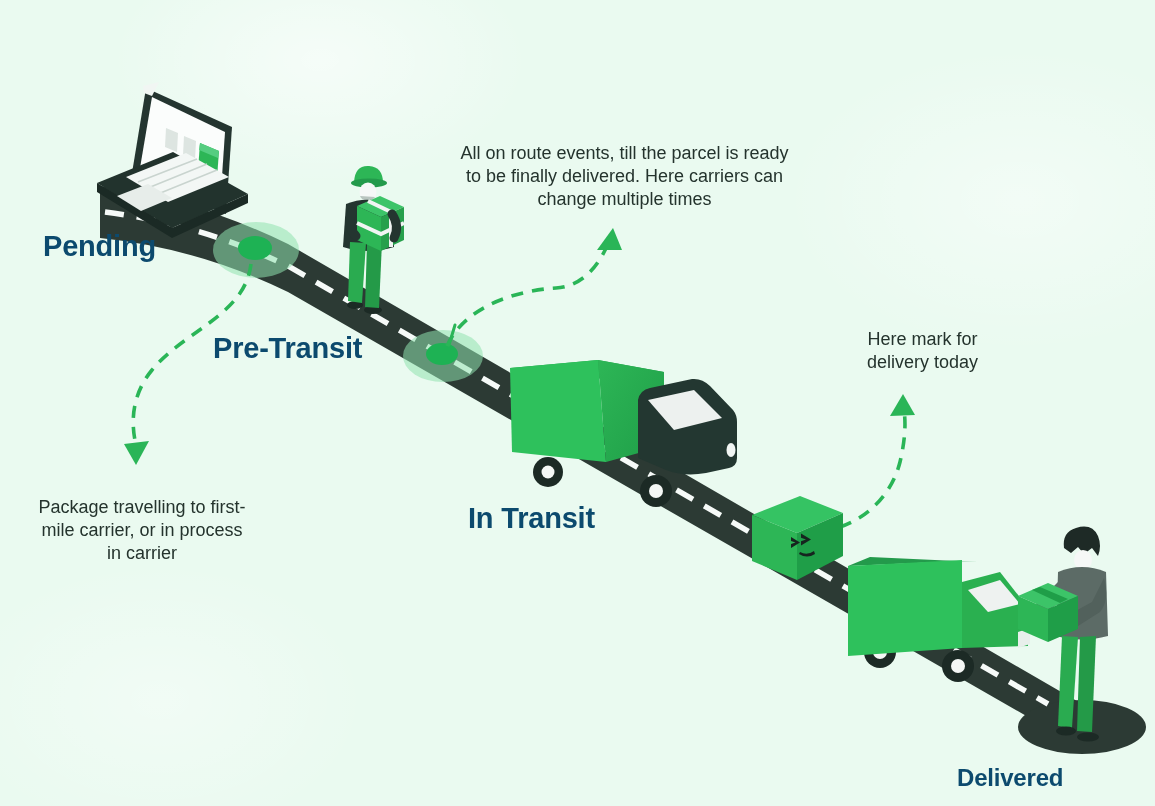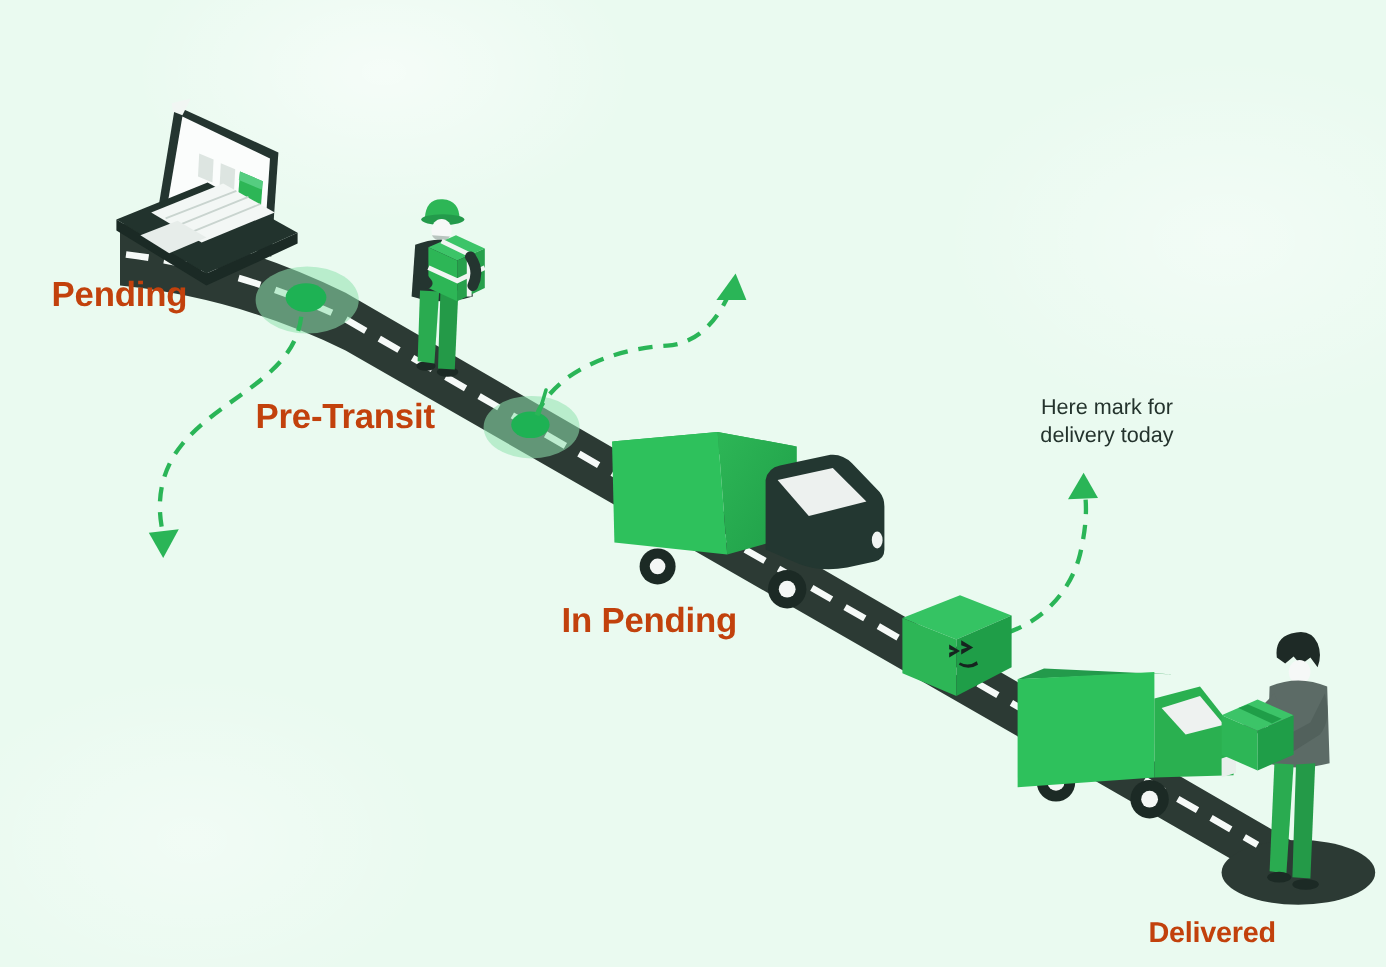--- a/index.html
+++ b/index.html
@@ -17,21 +17,21 @@
       radial-gradient(ellipse 300px 180px at 320px 60px, rgba(255,255,255,.55), rgba(255,255,255,0) 70%),
       radial-gradient(ellipse 340px 220px at 1020px 200px, rgba(255,255,255,.4), rgba(255,255,255,0) 70%),
       radial-gradient(ellipse 300px 200px at 160px 700px, rgba(255,255,255,.35), rgba(255,255,255,0) 70%);
     pointer-events:none;
   }
   svg.scene{position:absolute;left:0;top:0;}
   .stage-label{
     position:absolute;
     font-weight:700;
     font-size:29px;
-    color:#c2410c;
+    color:#0c4a6e;
     letter-spacing:-0.2px;
     white-space:nowrap;
   }
   .annotation{
     position:absolute;
     font-size:18px;
     font-weight:500;
     line-height:1.28;
     color:#24332d;
     text-align:center;
@@ -161,18 +161,20 @@
       <polygon points="1032,590 1040,587 1068,599 1060,603" fill="#1f9e48"></polygon>
       <polygon points="1062,636 1078,637 1072,728 1058,726" fill="#2aab50"></polygon>
       <polygon points="1080,637 1096,636 1092,732 1077,731" fill="#249a48"></polygon>
       <ellipse cx="1066" cy="731" rx="10" ry="4.5" fill="#1c2a25"></ellipse>
       <ellipse cx="1088" cy="737" rx="11" ry="4.5" fill="#1c2a25"></ellipse>
     </g>
   </svg>
 
   <div class="stage-label" style="left:43px;top:230px;">Pending</div>
   <div class="stage-label" style="left:213px;top:332px;">Pre-Transit</div>
-  <div class="stage-label" style="left:468px;top:502px;">In Pending</div>
+  <div class="stage-label" style="left:468px;top:502px;">In Transit</div>
   <div class="stage-label" style="left:957px;top:764px;font-size:24px;">Delivered</div>
 
+  <div class="annotation" style="left:452px;top:142px;width:345px;">All on route events, till the parcel is ready to be finally delivered. Here carriers can change multiple times</div>
   <div class="annotation" style="left:845px;top:328px;width:155px;">Here mark for delivery today</div>
+  <div class="annotation" style="left:33px;top:496px;width:218px;">Package travelling to first-mile carrier, or in process in carrier</div>
 
 </div>
 
 </body></html>

